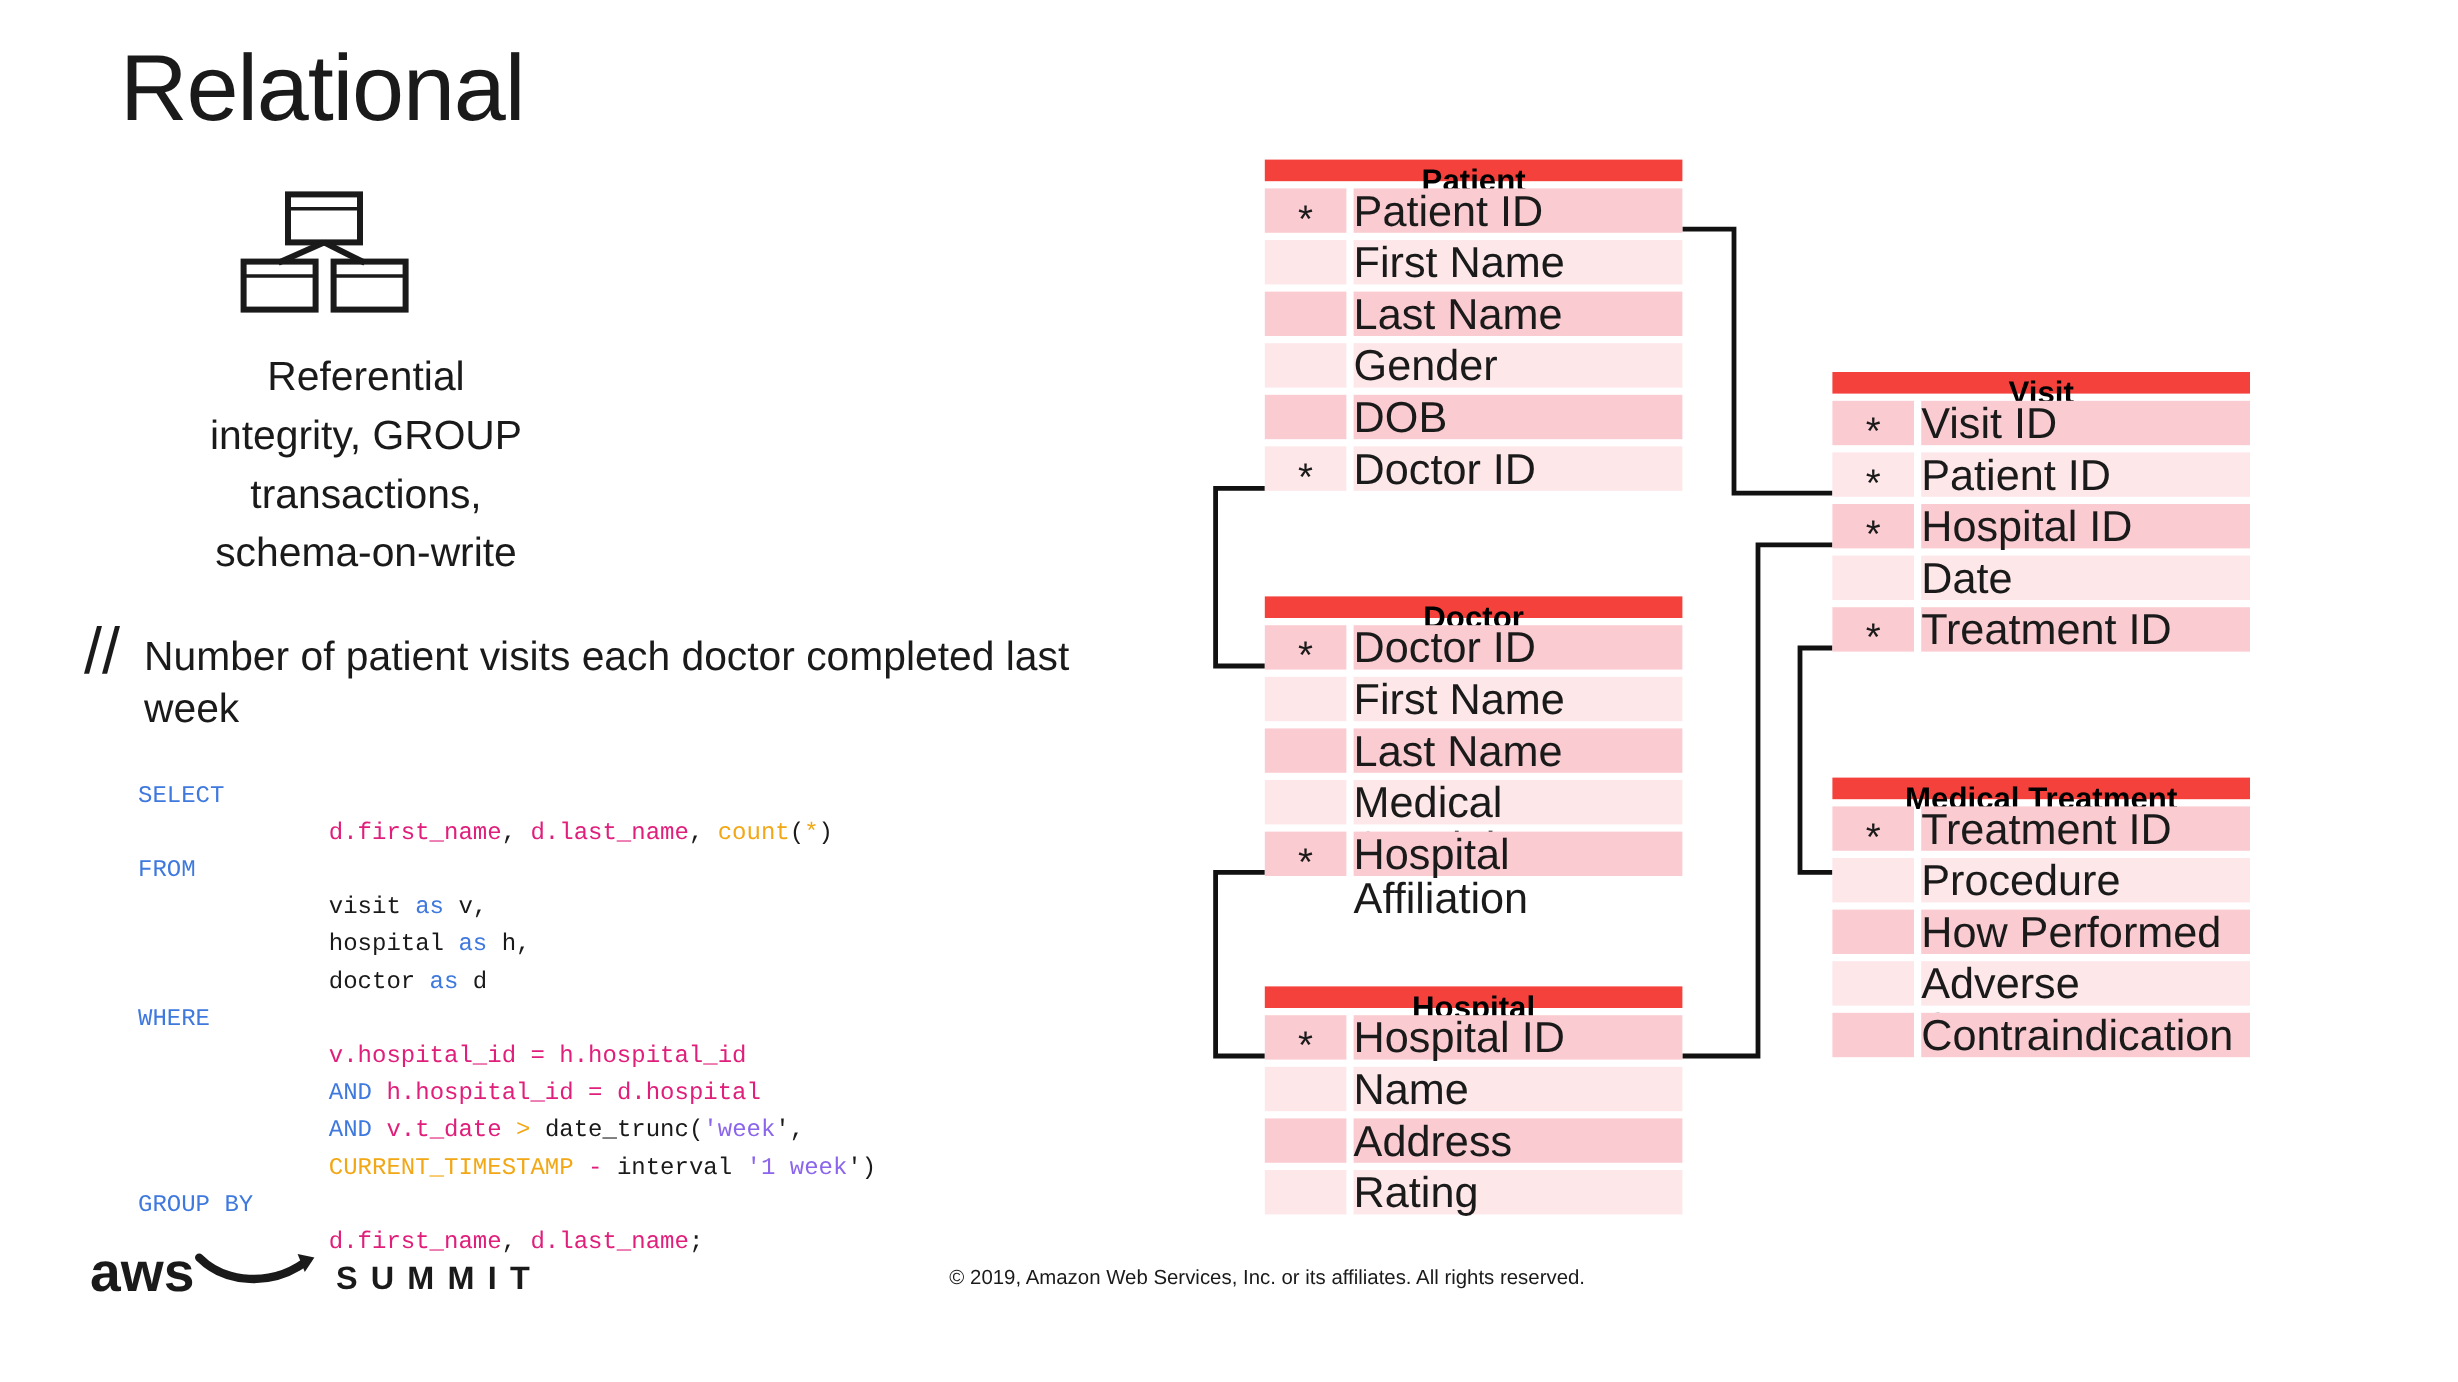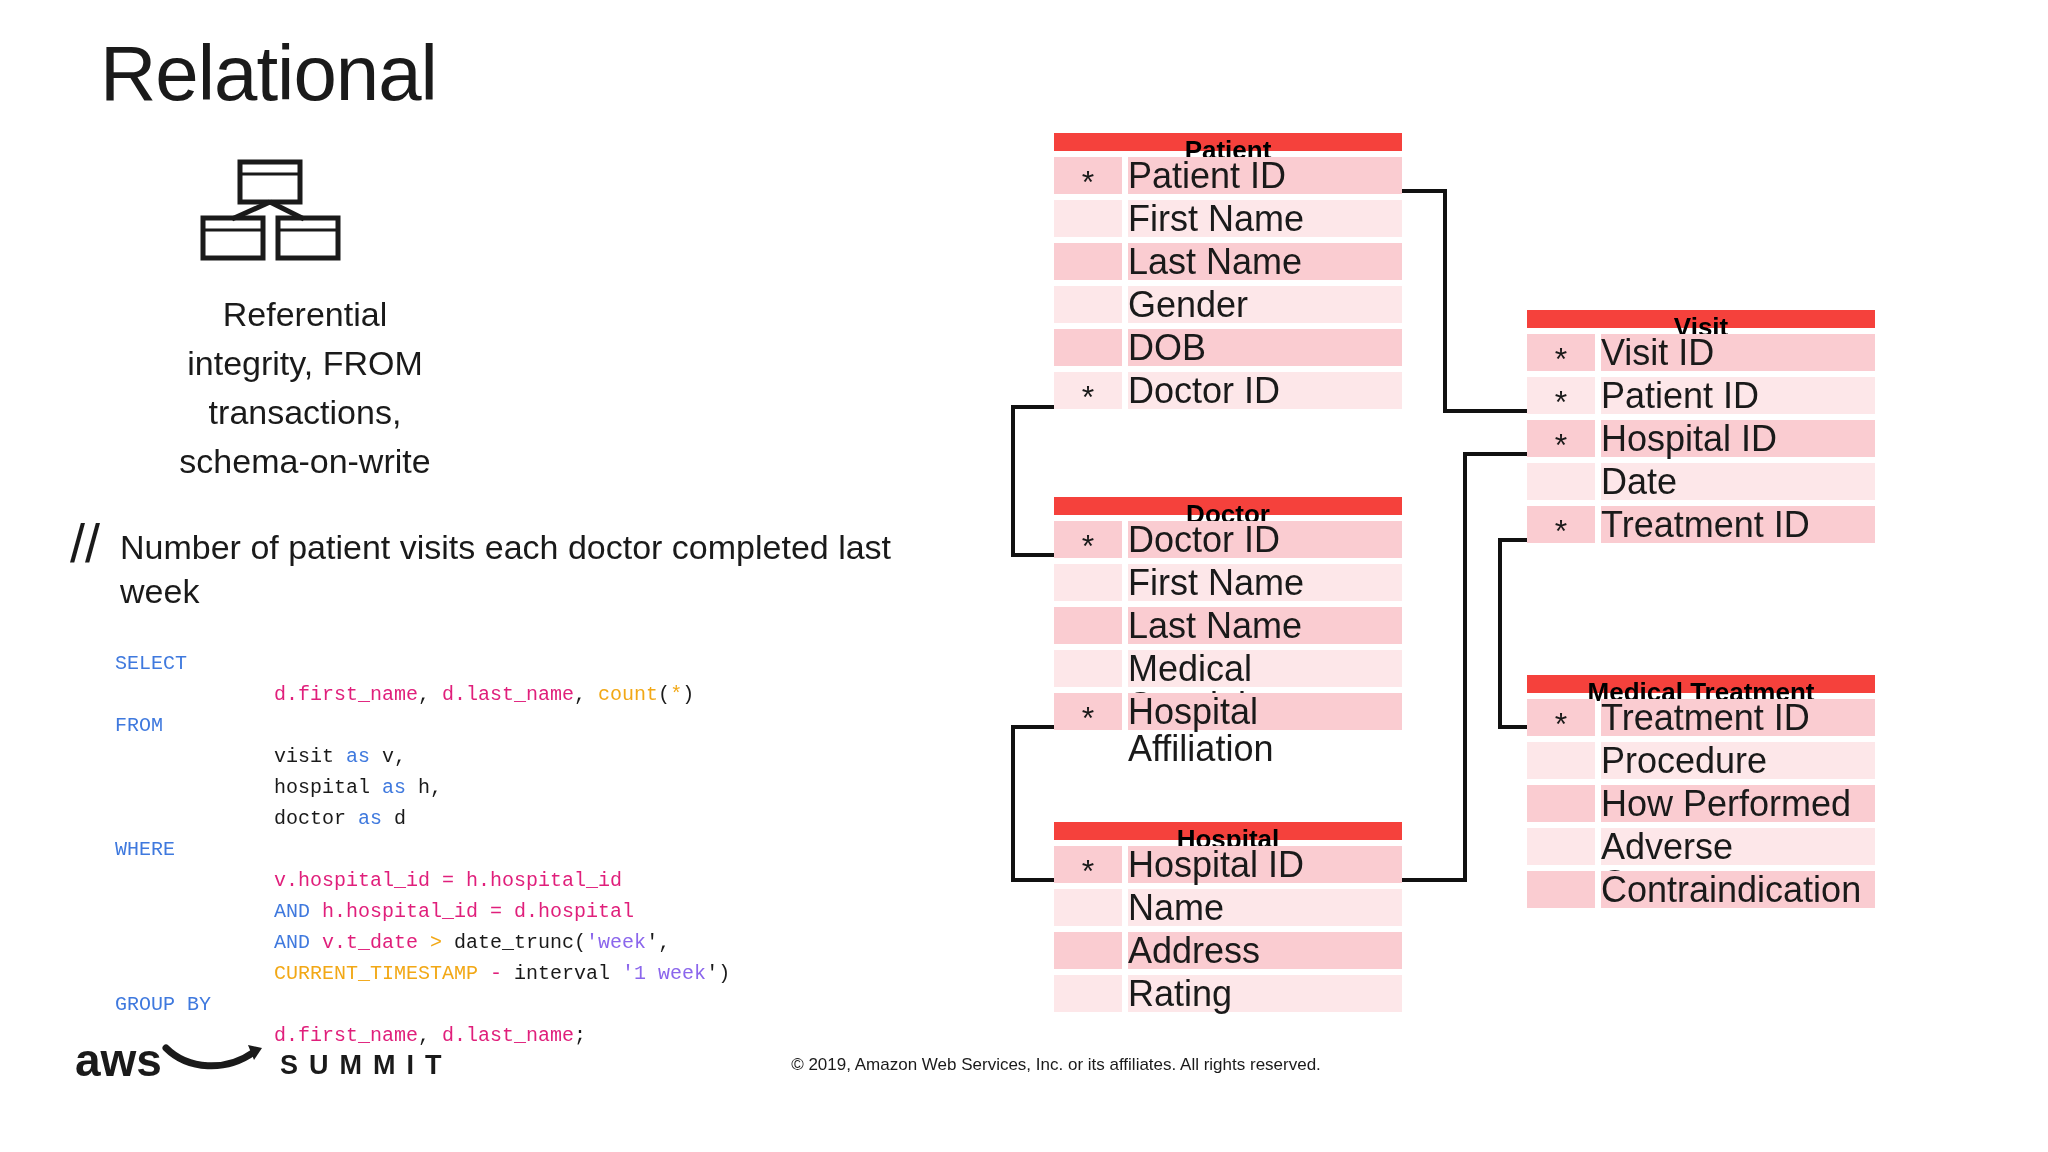--- a/index.html
+++ b/index.html
@@ -90,21 +90,21 @@
       <line x1="83" y1="75" x2="143" y2="75"></line>
     </g>
     <g fill="none" stroke="#1a1a1a" stroke-width="5">
       <line x1="75" y1="47" x2="37" y2="64"></line>
       <line x1="75" y1="47" x2="109" y2="64"></line>
     </g>
   </svg>
 
   <div class="subtitle">
     <div>Referential</div>
-    <div>integrity, FROM</div>
+    <div>integrity, GROUP</div>
     <div>transactions,</div>
     <div>schema-on-write</div>
   </div>
 
   <div class="comment">
     <span class="comment-marker">//</span>
     <div class="comment-text">
       <div>Number of patient visits each doctor completed last</div>
       <div>week</div>
     </div>
@@ -223,21 +223,21 @@
           <div class="er-star"></div>
           <div class="er-label">Date</div>
         </div>
         <div class="er-row dark">
           <div class="er-star">
             <span>*</span>
           </div>
           <div class="er-label">Treatment ID</div>
         </div>
       </div>
-      <div class="er-table" style="left: 1527px; top: 675px; border-radius: 13px;">
+      <div class="er-table" style="left: 1527px; top: 648px; border-radius: 13px;">
         <div class="er-header">Medical Treatment</div>
         <div class="er-row dark">
           <div class="er-star">
             <span>*</span>
           </div>
           <div class="er-label">Treatment ID</div>
         </div>
         <div class="er-row light">
           <div class="er-star"></div>
           <div class="er-label">Procedure</div>

